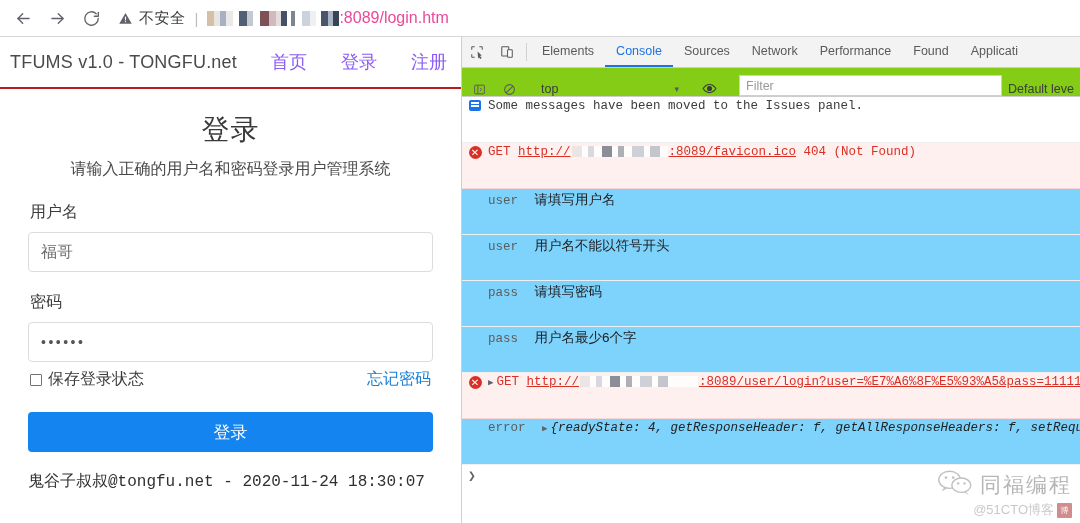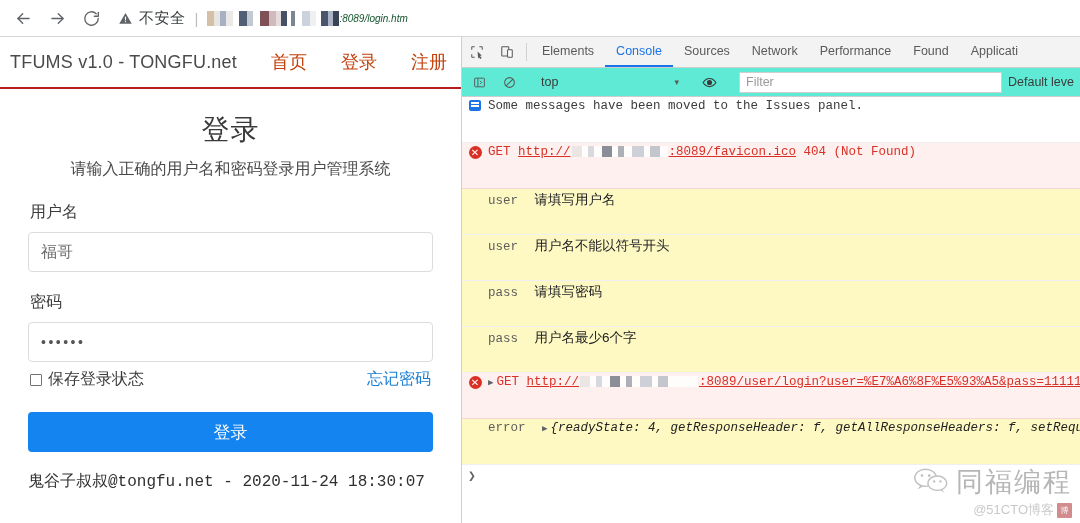--- a/index.html
+++ b/index.html
@@ -36,38 +36,38 @@
         #cdb89a 0 7px,#e7e2dc 7px 13px,#9aa7bb 13px 19px,#e9e7e4 19px 26px,
         #ffffff 26px 32px,
         #3c4a63 32px 40px,#b9c2ce 40px 46px,#ffffff 46px 53px,
         #6d3a3f 53px 62px,#c9b2b4 62px 69px,#e4d8d8 69px 74px,#2b3a52 74px 80px,
         #ffffff 80px 84px,#6a7584 84px 88px,#ffffff 88px 95px,
         #c6cedb 95px 103px,#eceef1 103px 109px,
         #ffffff 109px 114px,
         #2f3e57 114px 121px,#9fadc0 121px 126px,#1d2a3e 126px 132px);
     opacity:.88;filter:blur(.4px);
   }
-  .url-tail{color:#14532d;font-size:10px;font-style:italic;}
+  .url-tail{color:#ec4899;font-size:16px;}
 
   
   .main{flex:1;display:flex;min-height:0;}
 
   
   .page{
     width:461px;min-width:461px;background:#fff;position:relative;
     border-right:1px solid #cfcfcf;overflow:hidden;
   }
   .navbar{
     height:50px;display:flex;align-items:center;
     padding:0 0 0 10px;border-bottom:2px solid #b91c1c;
   }
   .brand{font-size:18px;color:#4a4a4a;letter-spacing:.2px;white-space:nowrap;}
   .navlinks{display:flex;align-items:center;margin-left:34px;}
   .navlinks a{
-    color:#c2410c;text-decoration:none;font-size:18px;margin-right:34px;white-space:nowrap;
+    color:#8b5cf6;text-decoration:none;font-size:18px;margin-right:34px;white-space:nowrap;
   }
   .form-wrap{padding:16px 28px 0 28px;}
   .login-title{
     text-align:center;font-size:28px;color:#3a3a3a;font-weight:400;
     margin:6px 0 10px 0;letter-spacing:1px;
   }
   .login-sub{
     text-align:center;font-size:16px;color:#4a4a4a;margin:0 0 22px 0;
   }
   .field-label{font-size:16px;color:#3c3c3c;margin:0 0 9px 2px;}
@@ -106,43 +106,43 @@
   .dt-icobtn{
     width:30px;display:flex;align-items:center;justify-content:center;color:#5a5a5a;flex:0 0 auto;
   }
   .dt-vsep{width:1px;background:#d0d0d0;margin:6px 4px;flex:0 0 auto;}
   .dt-tab{
     display:flex;align-items:center;padding:0 11px;font-size:12.5px;color:#5a5a5a;
     white-space:nowrap;flex:0 0 auto;border-bottom:2px solid transparent;
   }
   .dt-tab.active{color:#1a73e8;border-bottom:2px solid #1a73e8;}
   .dt-filterbar{
-    height:28px;min-height:28px;display:flex;align-items:center;
-    border-bottom:1px solid #cdcdcd;background:#5eead4;padding:0 2px;overflow:hidden;
+    height:28px;min-height:28px;display:flex;align-items:flex-end;
+    border-bottom:1px solid #cdcdcd;background:#84cc16;padding:0 2px;overflow:hidden;
   }
   .ctx-select{
     display:flex;align-items:center;justify-content:space-between;
     width:138px;flex:0 0 auto;font-size:12.5px;color:#3c3c3c;padding:0 6px 0 8px;
   }
   .caret{font-size:9px;color:#5a5a5a;}
   .filter-box{
     flex:1;min-width:0;height:19px;margin:0 6px;background:#fff;border:1px solid #cfcfcf;
     display:flex;align-items:center;padding:0 6px;font-size:12.5px;color:#9a9a9a;
   }
   .levels{font-size:12.5px;color:#3c3c3c;white-space:nowrap;padding-right:4px;flex:0 0 auto;}
   .dt-console{flex:1;overflow:hidden;background:#fff;font-family:"Liberation Mono","DejaVu Sans Mono",monospace;font-size:12.5px;}
   .msg{
     display:flex;align-items:flex-start;min-height:23px;padding:2px 0 20px 0;
     border-bottom:1px solid #f0f0f0;white-space:nowrap;overflow:hidden;
   }
   .msg .gut{width:26px;min-width:26px;display:flex;align-items:center;justify-content:center;padding-top:1px;}
   .msg .body{flex:1;min-width:0;padding-right:4px;overflow:hidden;text-overflow:clip;}
   .msg.info{background:#fff;color:#3b3b3b;}
   .msg.err{background:#fff0f0;border-bottom:1px solid #f6d6d6;color:#d93025;}
-  .msg.log{background:#fef9c3;color:#222;justify-content:center;}
+  .msg.log{background:#7dd3fc;color:#222;justify-content:center;}
   .badge-issue{
     width:12px;height:11px;background:#1a73e8;border-radius:2px;position:relative;display:inline-block;
   }
   .badge-issue:after{
     content:"";position:absolute;left:2px;top:2px;width:8px;height:1.5px;background:#fff;
     box-shadow:0 3px 0 0 #fff;
   }
   .err-dot{
     width:13px;height:13px;border-radius:50%;background:#d93025;color:#fff;
     font-size:10px;line-height:13px;text-align:center;font-family:"Liberation Sans",sans-serif;
@@ -163,21 +163,21 @@
   .redact-s.wide{width:118px;}
   .prompt{display:flex;align-items:center;min-height:22px;padding-left:6px;color:#5f6368;font-size:13px;}
 
   
   .watermark{
     position:absolute;right:8px;bottom:4px;display:flex;flex-direction:column;
     align-items:flex-end;opacity:.62;pointer-events:none;
   }
   .wm-row{display:flex;align-items:center;}
   .wm-txt{
-    font-size:27px;color:#8a8a8a;letter-spacing:2px;margin-left:7px;
+    font-size:21px;color:#8a8a8a;letter-spacing:2px;margin-left:7px;
     font-family:"Liberation Sans","DejaVu Sans",sans-serif;
   }
   .wm-sub{font-size:13px;color:#a8a8a8;margin-top:1px;display:flex;align-items:center;}
   .wm-chip{
     display:inline-block;width:15px;height:15px;background:#b8464a;color:#fff;font-size:8px;
     line-height:15px;text-align:center;margin-left:3px;border-radius:1px;
   }
 </style>
 </head>
 <body>

